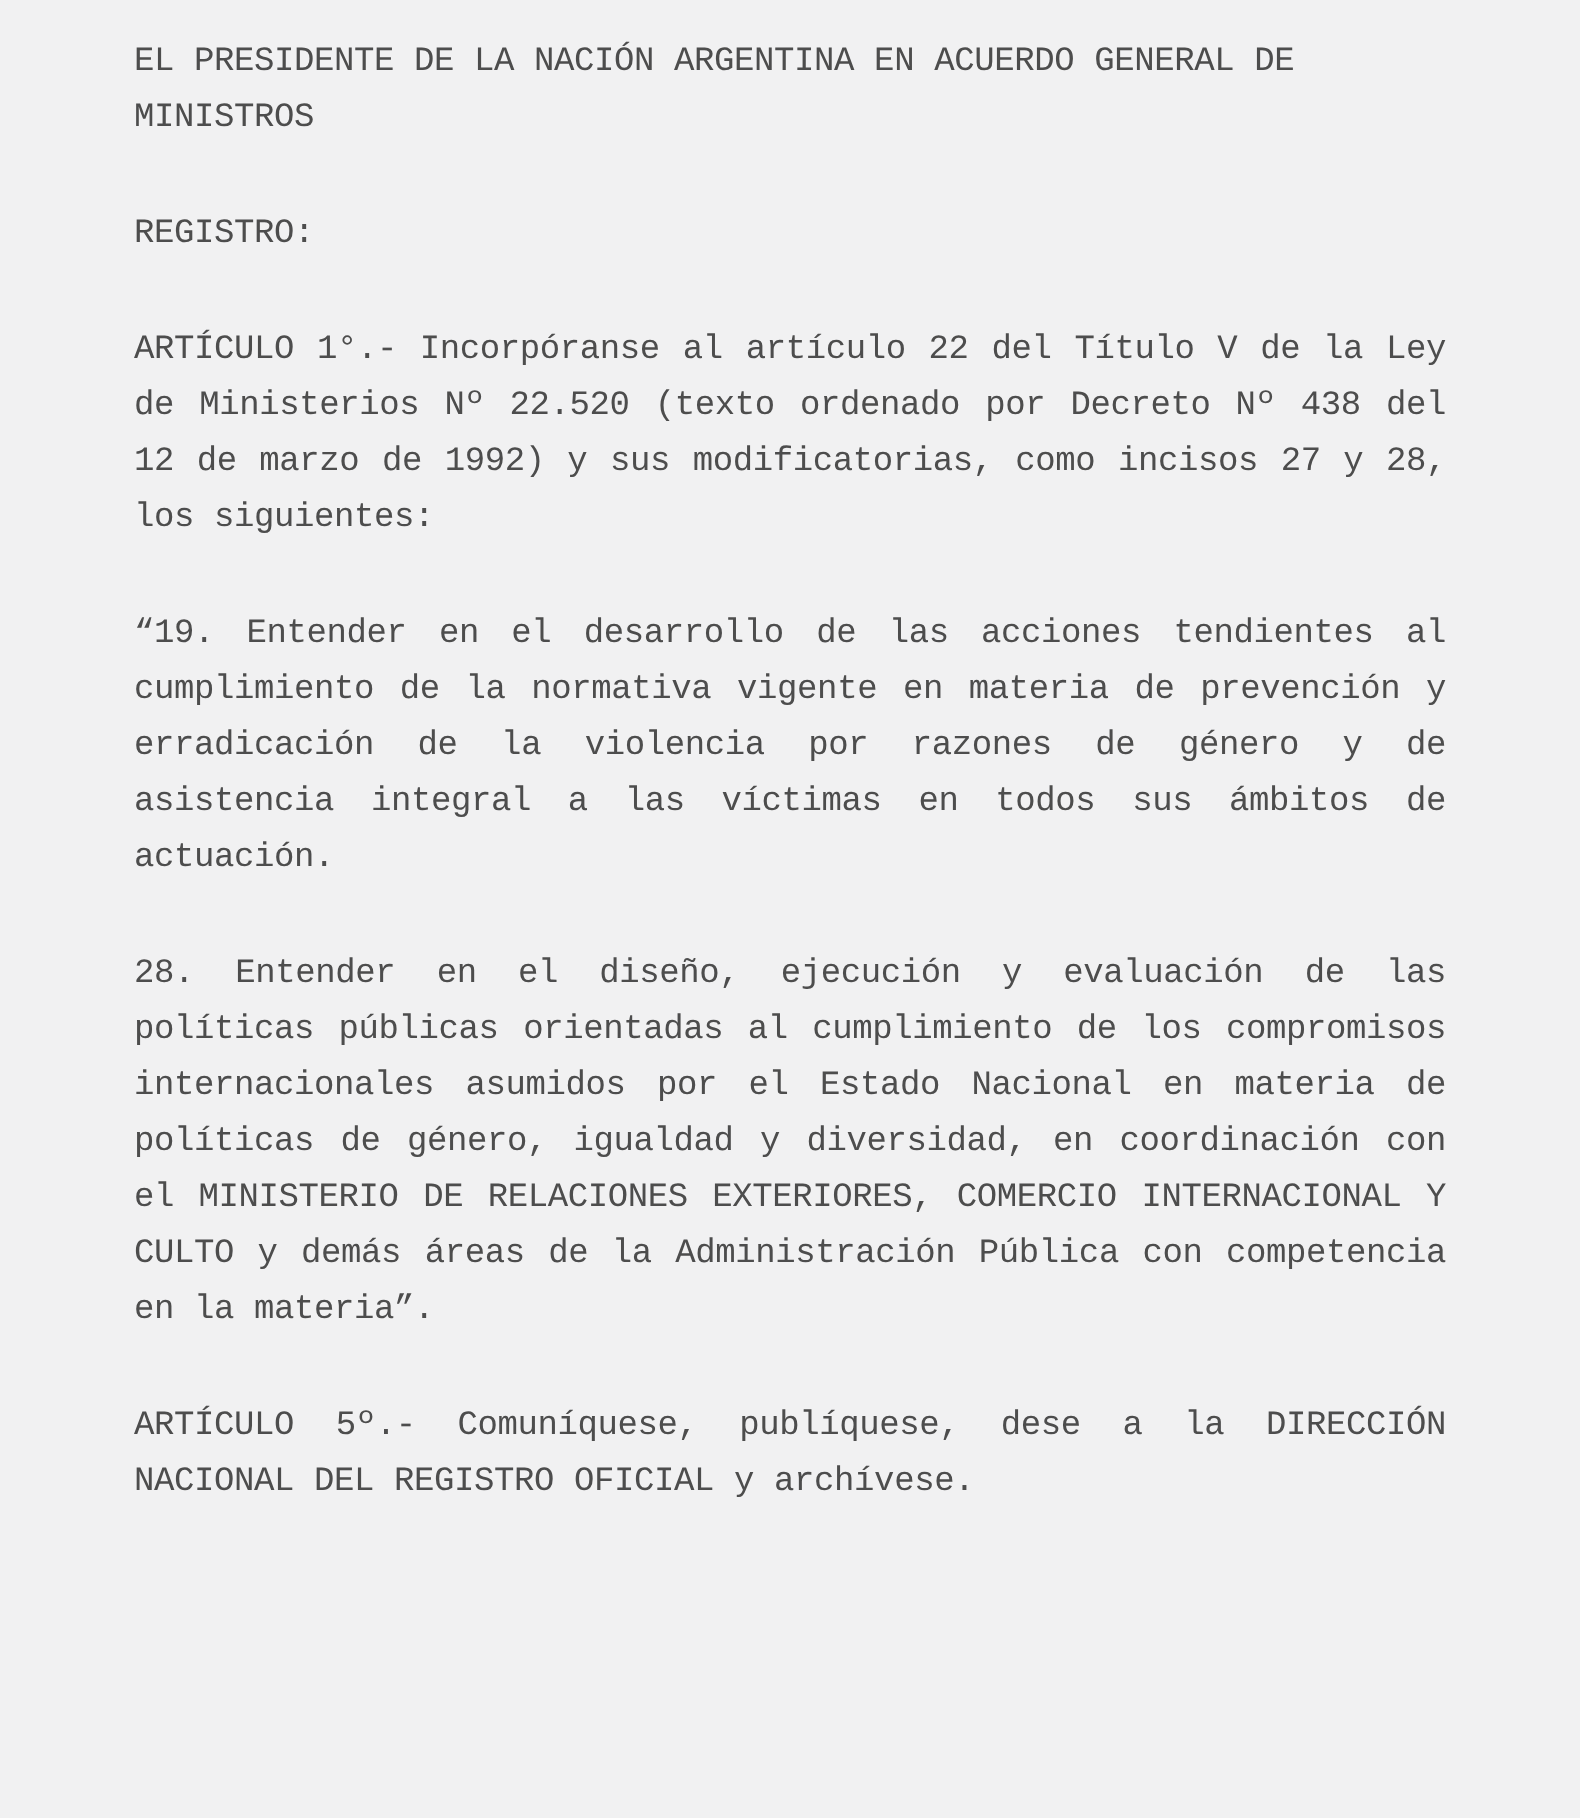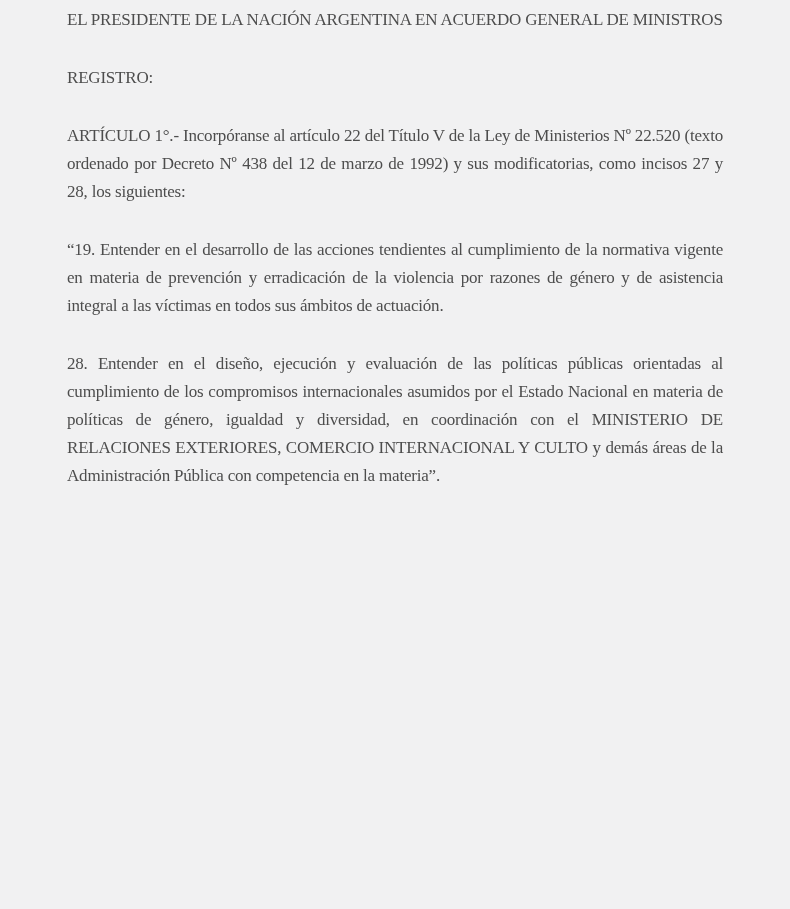--- a/index.html
+++ b/index.html
@@ -10,22 +10,22 @@
   html, body {
     margin: 0;
     padding: 0;
     background: var(--bg);
   }
   .decree-page {
     width: 730px;
     min-height: 909px;
     margin: 0 auto;
     background: var(--bg);
-    padding: 6px 37px 24px 37px;
-    font-family: Liberation Serif, serif;
+    padding: 18px 37px 24px 37px;
+    font-family: Liberation Mono, monospace;
     font-size: 17px;
     line-height: 28px;
     letter-spacing: -0.2px;
     color: var(--fg);
     -webkit-font-smoothing: antialiased;
   }
   .decree-page p {
     margin: 0 0 30px 0;
     text-align: justify;
   }
@@ -38,13 +38,14 @@
 </style>
 </head>
 <body>
 
 <div class="decree-page">
   <p class="single-line">EL PRESIDENTE DE LA NACIÓN ARGENTINA EN ACUERDO GENERAL DE MINISTROS</p>
   <p class="single-line">REGISTRO:</p>
   <p>ARTÍCULO 1°.- Incorpóranse al artículo 22 del Título V de la Ley de Ministerios Nº 22.520 (texto ordenado por Decreto Nº 438 del 12 de marzo de 1992) y sus modificatorias, como incisos 27 y 28, los siguientes:</p>
   <p>“19. Entender en el desarrollo de las acciones tendientes al cumplimiento de la normativa vigente en materia de prevención y erradicación de la violencia por razones de género y de asistencia integral a las víctimas en todos sus ámbitos de actuación.</p>
   <p>28. Entender en el diseño, ejecución y evaluación de las políticas públicas orientadas al cumplimiento de los compromisos internacionales asumidos por el Estado Nacional en materia de políticas de género, igualdad y diversidad, en coordinación con el MINISTERIO DE RELACIONES EXTERIORES, COMERCIO INTERNACIONAL Y CULTO y demás áreas de la Administración Pública con competencia en la materia”.</p>
+  <p>ARTÍCULO 5º.- Comuníquese, publíquese, dese a la DIRECCIÓN NACIONAL DEL REGISTRO OFICIAL y archívese.</p>
 </div>
 
 </body></html>

